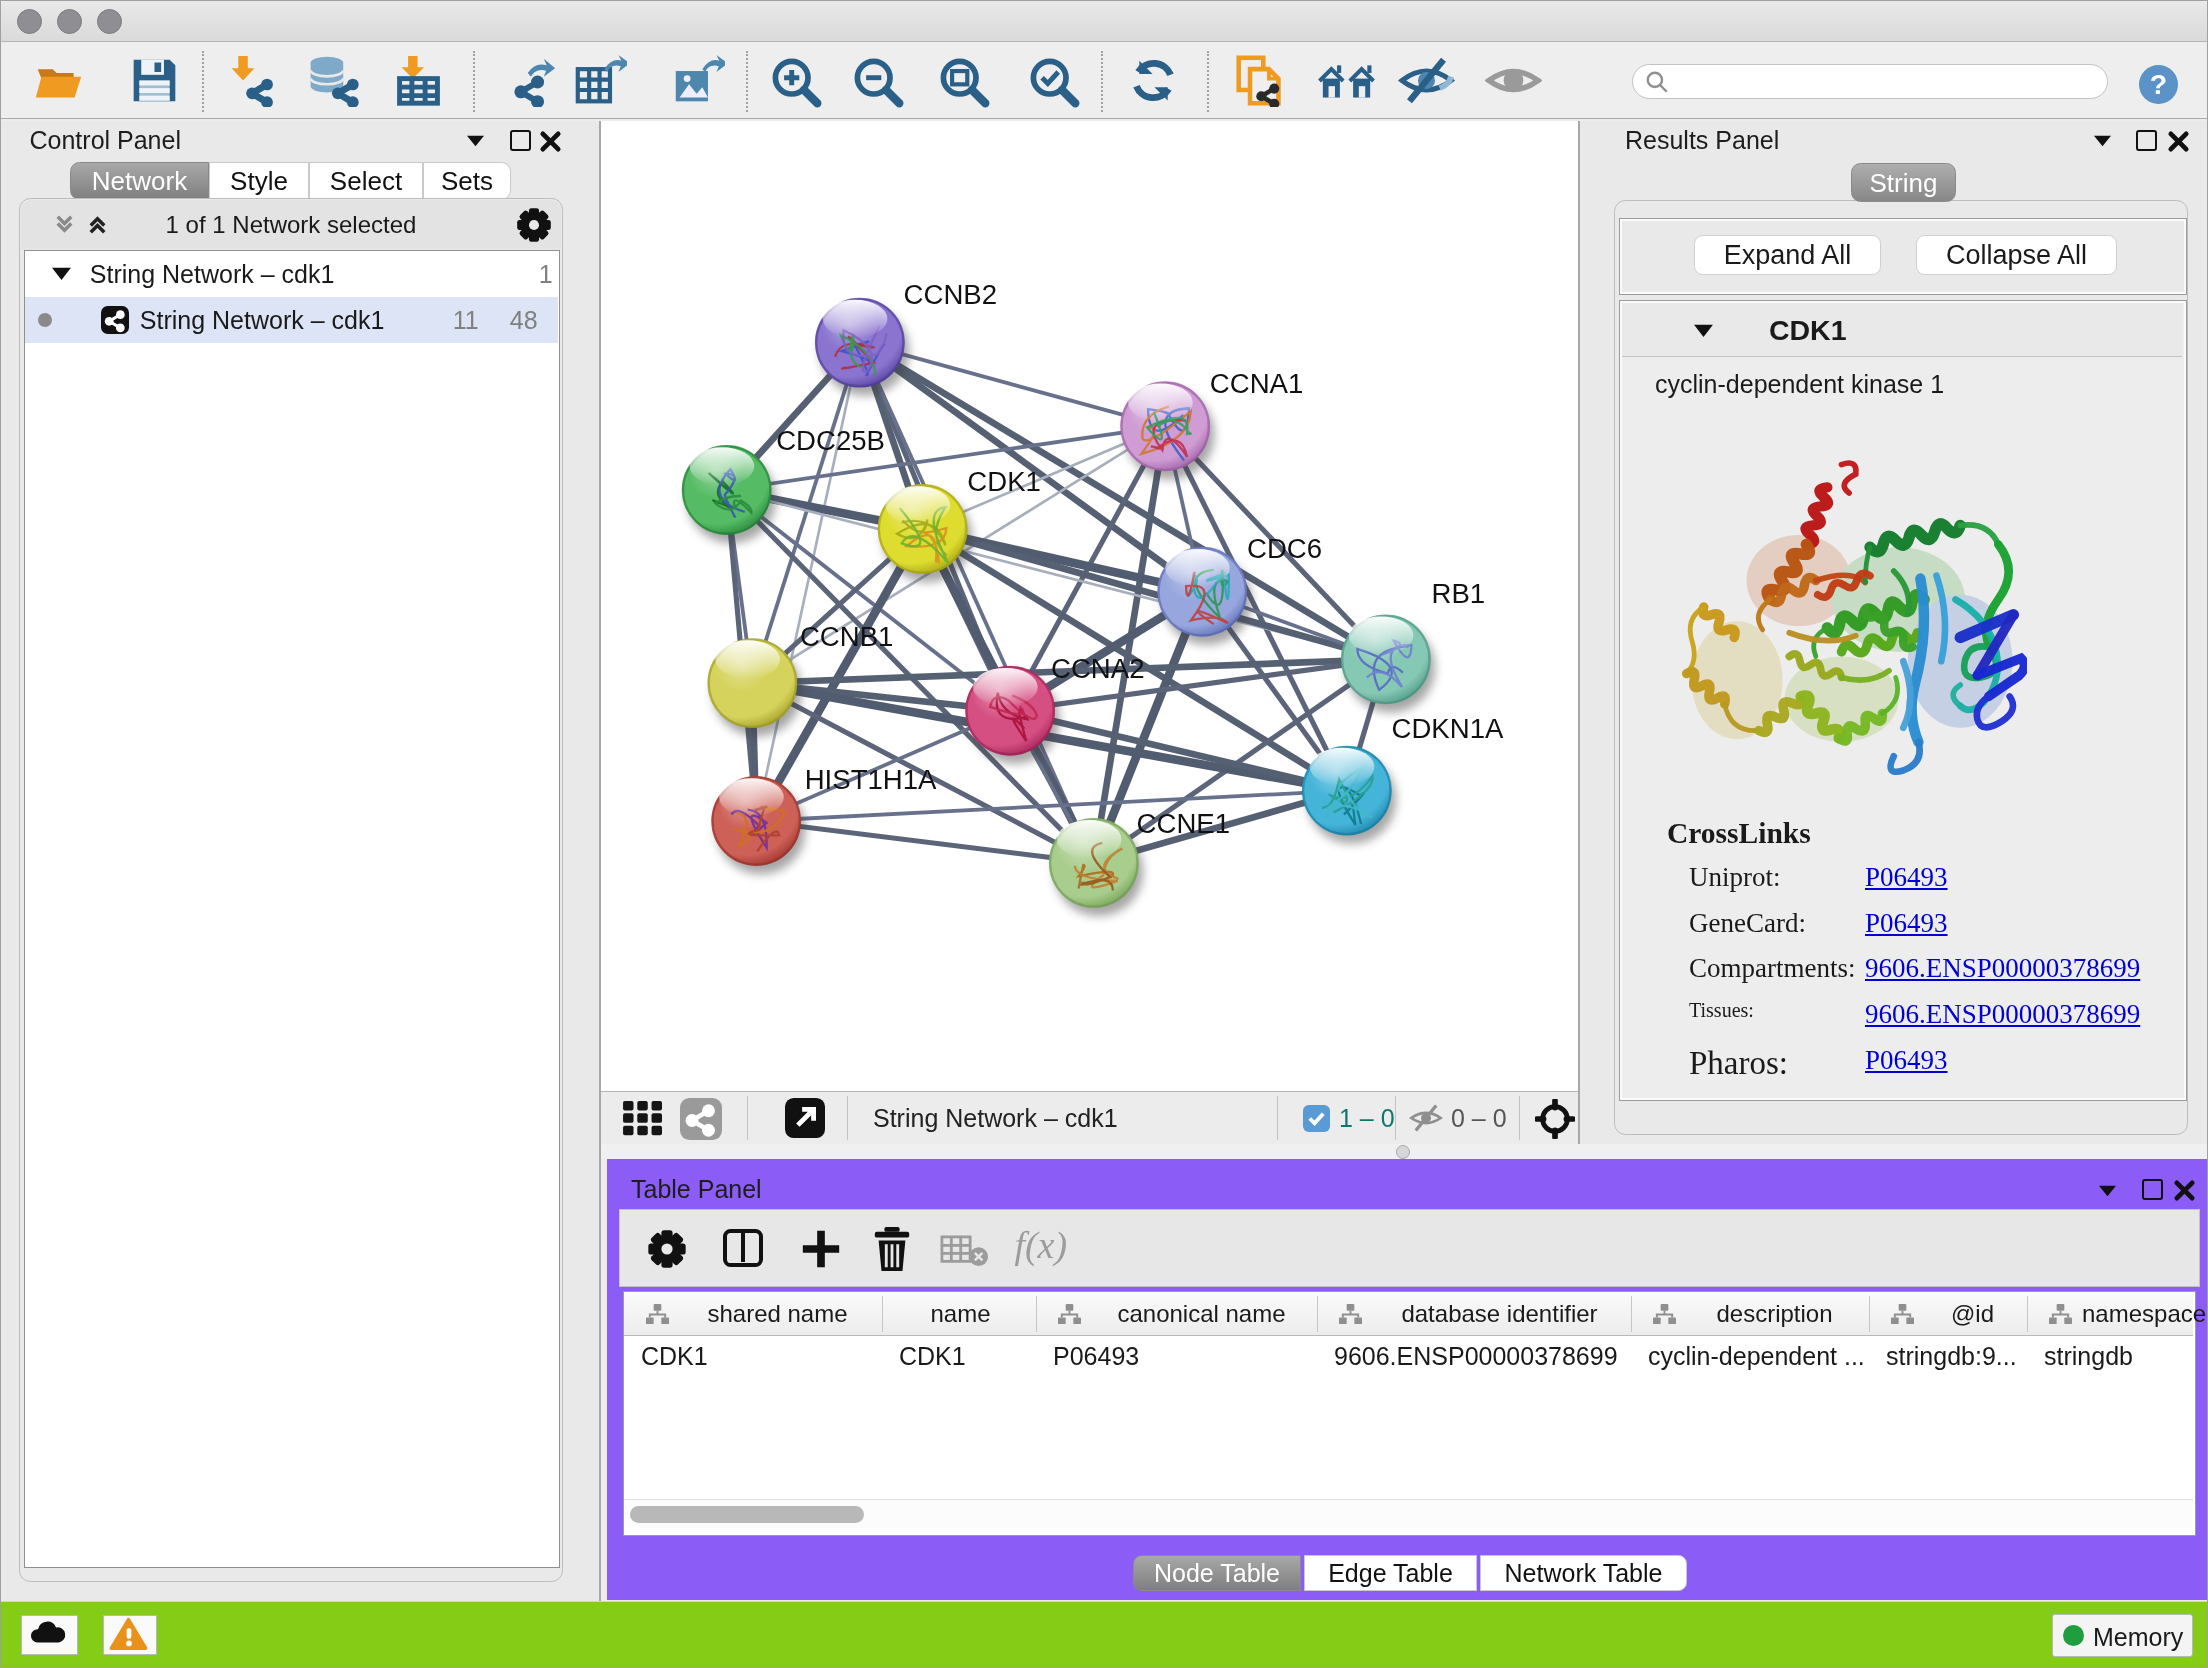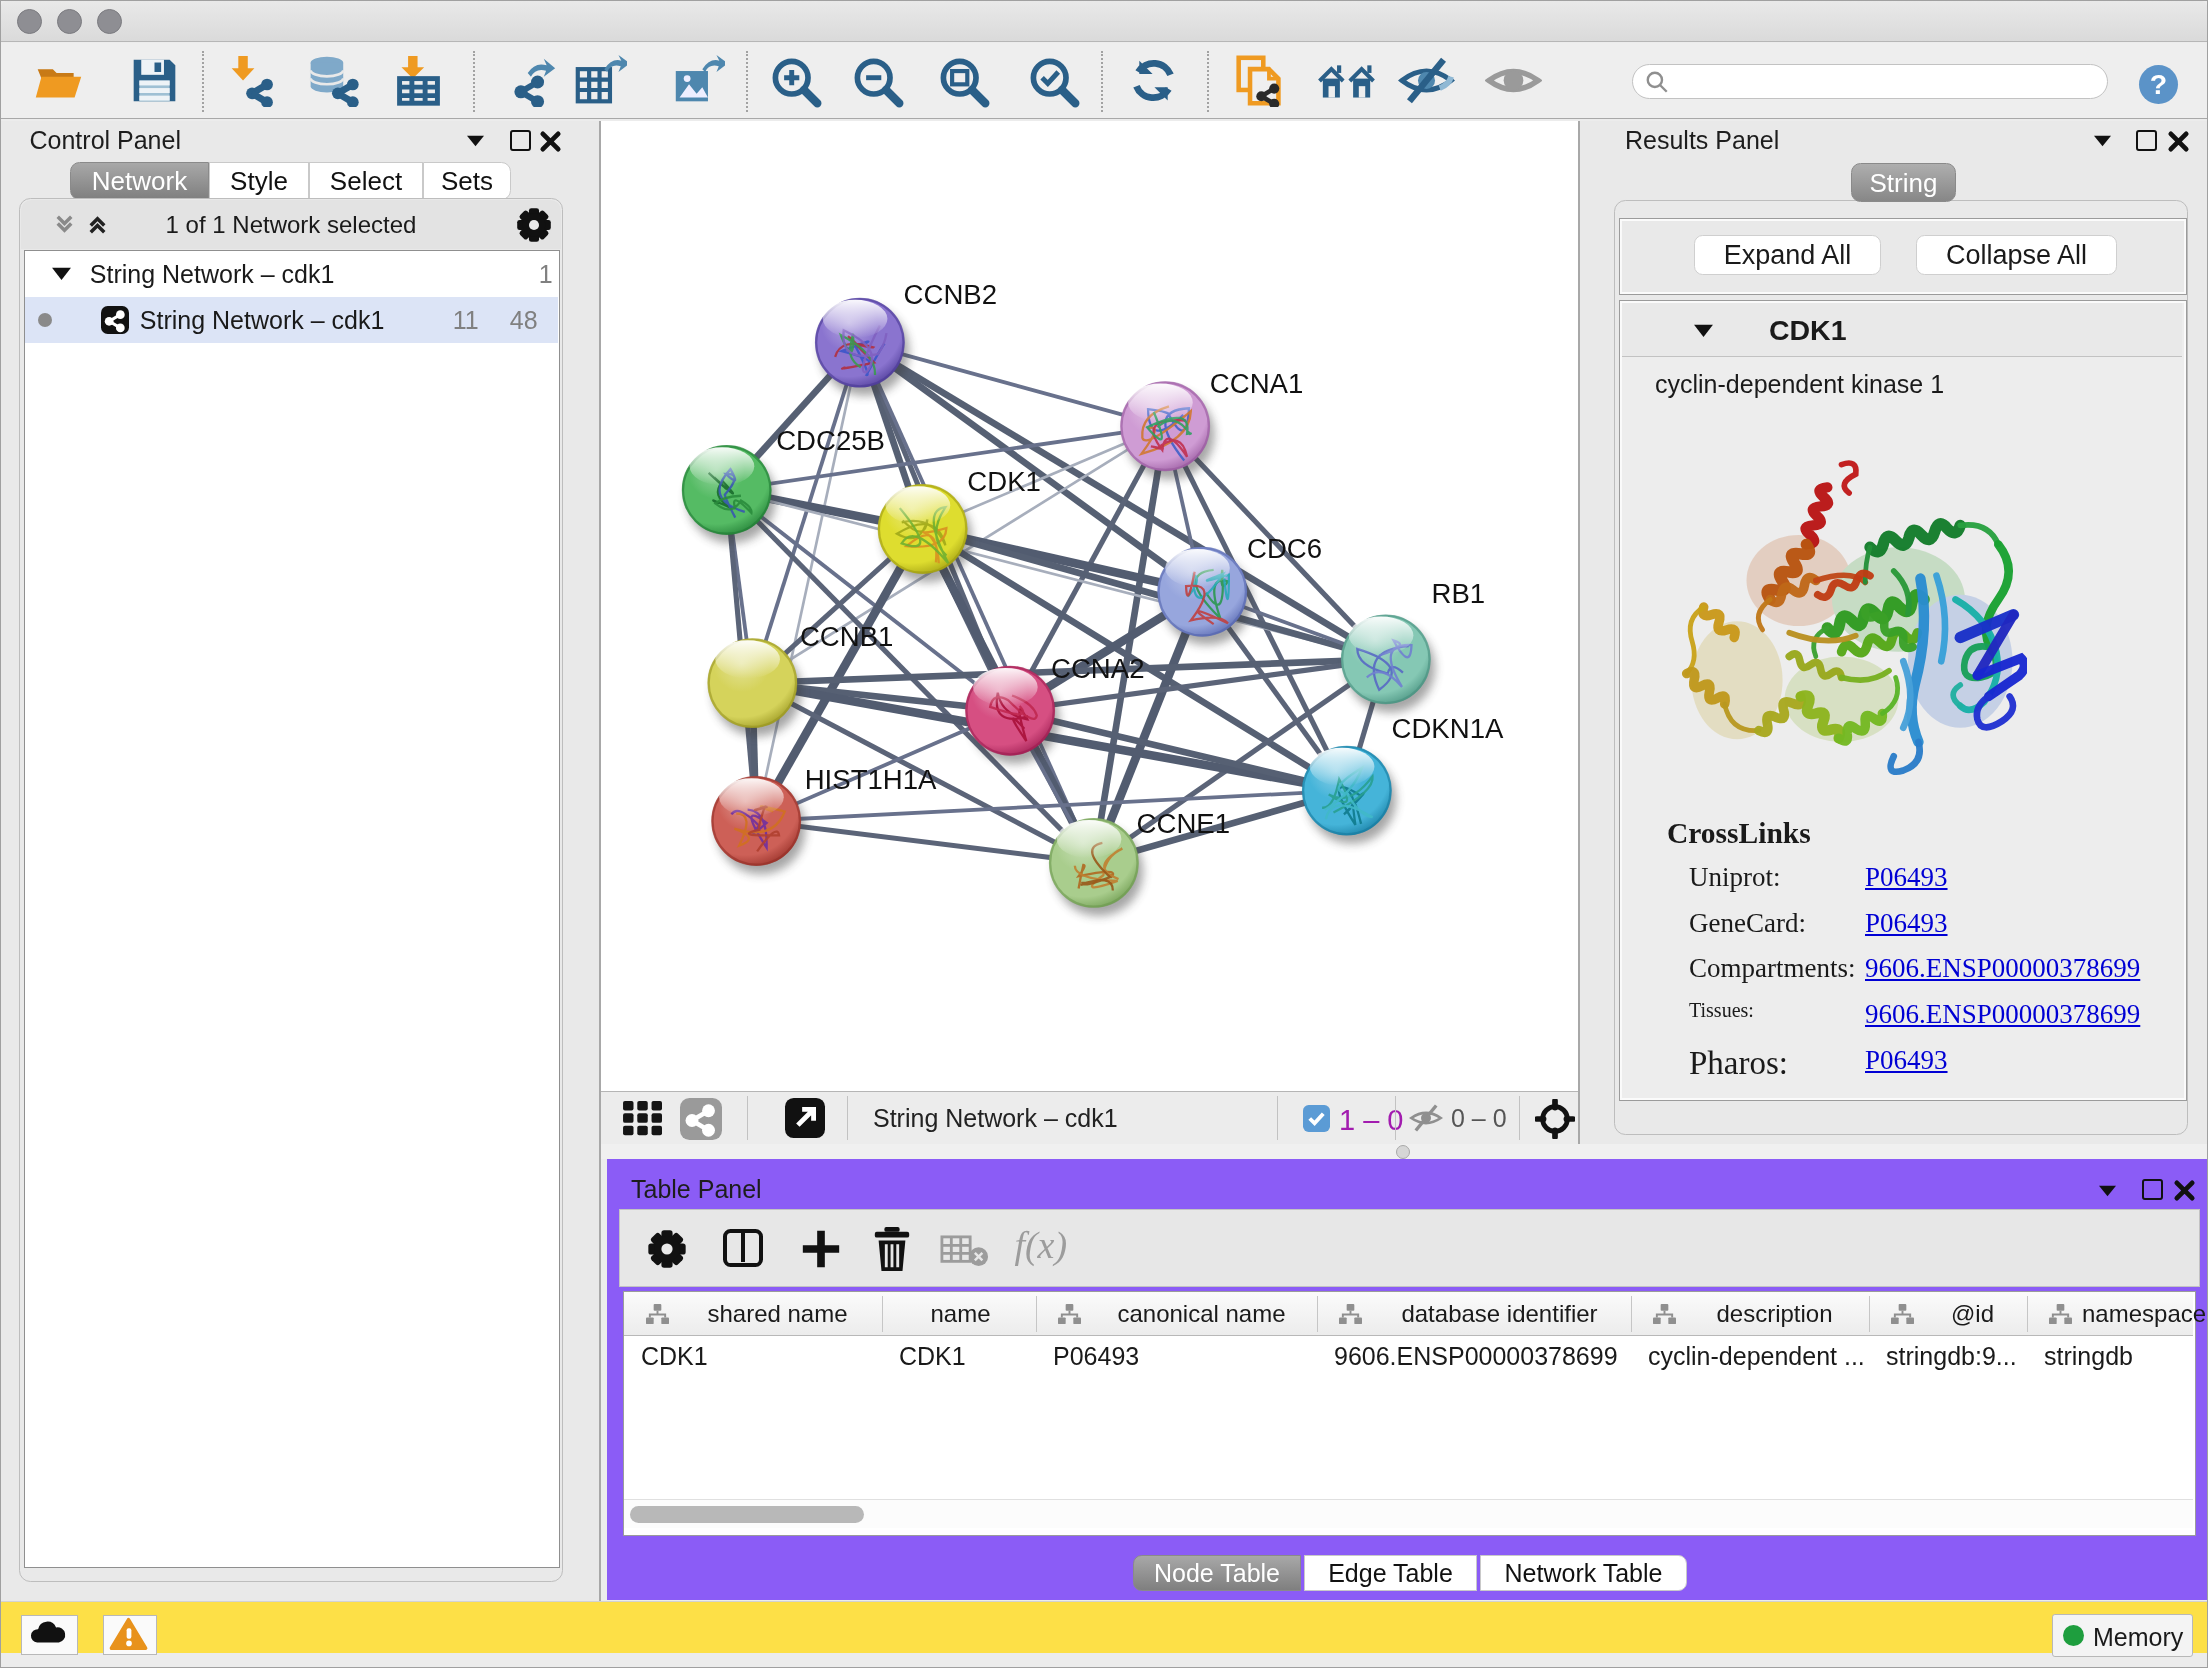--- a/index.html
+++ b/index.html
@@ -465,21 +465,21 @@
     <div class="abs" style="left:146px;top:3.8px;height:44px;border-left:1.9px solid #c2c2c2"></div>
     <div class="abs" style="left:184px;top:5.7px;width:40px;height:40px;background:#111;border-radius:8.6px"><svg width="40" height="40" viewBox="0 0 28 28">
         <path d="M12 8 h8 v8 M20 8 L9 19" fill="none" stroke="#fff" stroke-width="3.4"></path>
       </svg></div>
     <div class="abs" style="left:246px;top:3.8px;height:44px;border-left:1.9px solid #c2c2c2"></div>
     <div class="abs" style="left:272px;top:12.4px;font-size:25px;color:#222">String Network – cdk1</div>
     <div class="abs" style="left:676px;top:3.8px;height:44px;border-left:1.9px solid #c2c2c2"></div>
     <div class="abs" style="left:702px;top:13.3px;width:27px;height:27px;background:#5b9bd5;border-radius:5.7px"><svg width="27" height="27" viewBox="0 0 28 28">
         <path d="M7 14 l5 5 9-10" fill="none" stroke="#fff" stroke-width="4"></path>
       </svg></div>
-    <div class="abs" style="left:738px;top:12.4px;font-size:29px;color:#a21caf">1 – 0</div>
+    <div class="abs" style="left:738px;top:12.4px;font-size:25px;color:#0f766e">1 – 0</div>
     <div class="abs" style="left:794px;top:3.8px;height:44px;border-left:1.9px solid #c2c2c2"></div>
     <svg class="abs" style="left:808px;top:11.4px" width="34" height="30" viewBox="0 0 30 26">
       <path d="M2 13 Q15 4 28 13 Q15 22 2 13z" fill="none" stroke="#8f8f8f" stroke-width="2.4"></path>
       <circle cx="15" cy="13" r="4.4" fill="#8f8f8f"></circle>
       <line x1="24" y1="2" x2="6" y2="24" stroke="#8f8f8f" stroke-width="3"></line>
     </svg>
     <div class="abs" style="left:850px;top:12.4px;font-size:25px;color:#555">0 – 0</div>
     <div class="abs" style="left:918px;top:3.8px;height:44px;border-left:1.9px solid #c2c2c2"></div>
     <svg class="abs" style="left:934px;top:6.7px" width="40" height="40" viewBox="0 0 42 42">
       <circle cx="21" cy="21" r="13" fill="none" stroke="#111" stroke-width="5"></circle>
@@ -690,21 +690,21 @@
         <div class="abs" style="left:1420px;top:5.7px;font-size:25px;white-space:nowrap">stringdb</div>
       </div>
       <div class="abs" style="left:0;top:207px;width:1569px;height:28.5px;background:#fcfcfc;border-top:1px solid #e0e0e0">
         <div class="abs" style="left:5.7px;top:5.7px;width:234px;height:17px;background:#b8b8b8;border-radius:8.6px"></div>
       </div>
     </div>
     <div class="tabbtn tabsel" style="left:526px;top:396px;width:168px;height:36px;border-radius:8.6px 0 0 8.6px;font-size:25px">Node Table</div>
     <div class="tabbtn" style="left:697px;top:396px;width:173px;height:36px;font-size:25px">Edge Table</div>
     <div class="tabbtn" style="left:873px;top:396px;width:207px;height:36px;border-radius:0 8.6px 8.6px 0;font-size:25px">Network Table</div>
   </div>
-<div class="abs" style="left:0;top:1601px;width:2208px;height:52px;background:#fde047;border-top:1.9px solid #d2d2d2">
+<div class="abs" style="left:0;top:1601px;width:2208px;height:68px;background:#84cc16;border-top:1.9px solid #d2d2d2">
     <div class="abs" style="left:21px;top:13.3px;width:57px;height:40px;background:#fafafa;border:1.9px solid #b8b8b8"><svg width="53" height="36" viewBox="0 0 56 38">
         <path d="M16 28 a7 7 0 0 1 1-14 a10 10 0 0 1 19-2 a8 8 0 0 1 3 16z" fill="#111"></path>
       </svg></div>
     <div class="abs" style="left:103px;top:13.3px;width:54px;height:40px;background:#fafafa;border:1.9px solid #b8b8b8"><svg width="50" height="36" viewBox="0 0 53 38">
         <path d="M26 4 L44 34 H8z" fill="#e8921c" stroke="#e8921c" stroke-width="4" stroke-linejoin="round"></path>
         <rect x="24" y="13" width="5" height="11" rx="2" fill="#fff"></rect>
         <circle cx="26.5" cy="29" r="3" fill="#fff"></circle>
       </svg></div>
     <div class="abs" style="left:2052px;top:12.4px;width:141px;height:43px;background:#f4f4f4;border:1.9px solid #b8b8b8;border-radius:2.9px">
       <div class="abs" style="left:9.5px;top:9.5px;width:21px;height:21px;border-radius:50%;background:#1e9e3e"></div>

